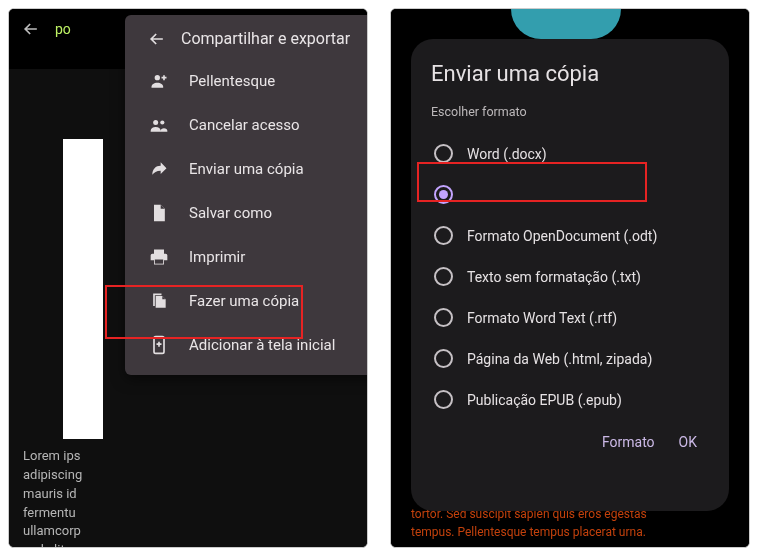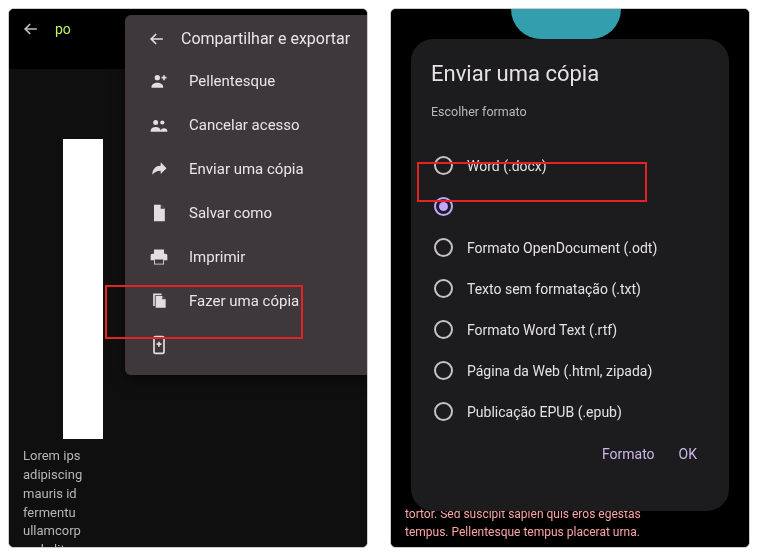--- a/index.html
+++ b/index.html
@@ -91,34 +91,34 @@
     position: absolute; inset: 0;
     background: #000;
   }
   .teal-blob {
     position: absolute; top: 0; left: 120px;
     width: 110px; height: 30px;
     background: #339eae;
     border-radius: 0 0 60px 60px;
   }
   .lorem2 {
-    position: absolute; left: 14px; right: 14px; bottom: 6px;
-    color: #fca5a5; font-size: 12px; line-height: 1.45;
+    position: absolute; left: 20px; right: 14px; bottom: 6px;
+    color: #c2410c; font-size: 12px; line-height: 1.45;
     overflow: hidden;
   }
   .dialog {
     position: absolute;
     top: 30px; left: 20px; right: 20px; bottom: 36px;
     background: #1c1b1d;
     border-radius: 22px;
     padding: 22px 20px 10px 20px;
     color: #e6e2e4;
   }
   .dialog h2 { font-size: 22px; font-weight: 400; margin-bottom: 18px; }
-  .dialog .sub { font-size: 12.5px; color: #bcb8ba; margin-bottom: 26px; }
+  .dialog .sub { font-size: 12.5px; color: #bcb8ba; margin-bottom: 14px; }
   .radio-item {
     display: flex; align-items: center; gap: 14px;
     padding: 11px 3px;
   }
   .radio {
     width: 19px; height: 19px; border-radius: 50%;
     border: 2px solid #c6c1c5; flex-shrink: 0;
     display: flex; align-items: center; justify-content: center;
   }
   .radio.selected { border-color: #c3a4ff; }
@@ -235,20 +235,21 @@
       <span class="label">Fazer uma cópia</span>
     </div>
 
     <div class="menu-item">
       <span class="icon">
         <svg width="20" height="20" viewBox="0 0 24 24" fill="none" stroke="#e2dee0" stroke-width="2">
             <rect x="6" y="2" width="12" height="20" rx="2"></rect>
             <path d="M12 8v6M9 11h6"></path>
           </svg>
       </span>
+      <span class="label">Adicionar à tela inicial</span>
     </div>
   </div>
 
   <div class="highlight hl-left"></div>
 </div>
 
 <div class="phone">
   <div class="phone2-bg">
     <div class="teal-blob"></div>
     <div class="lorem2" style="white-space: pre-line;">tortor. Sed suscipit sapien quis eros egestas

